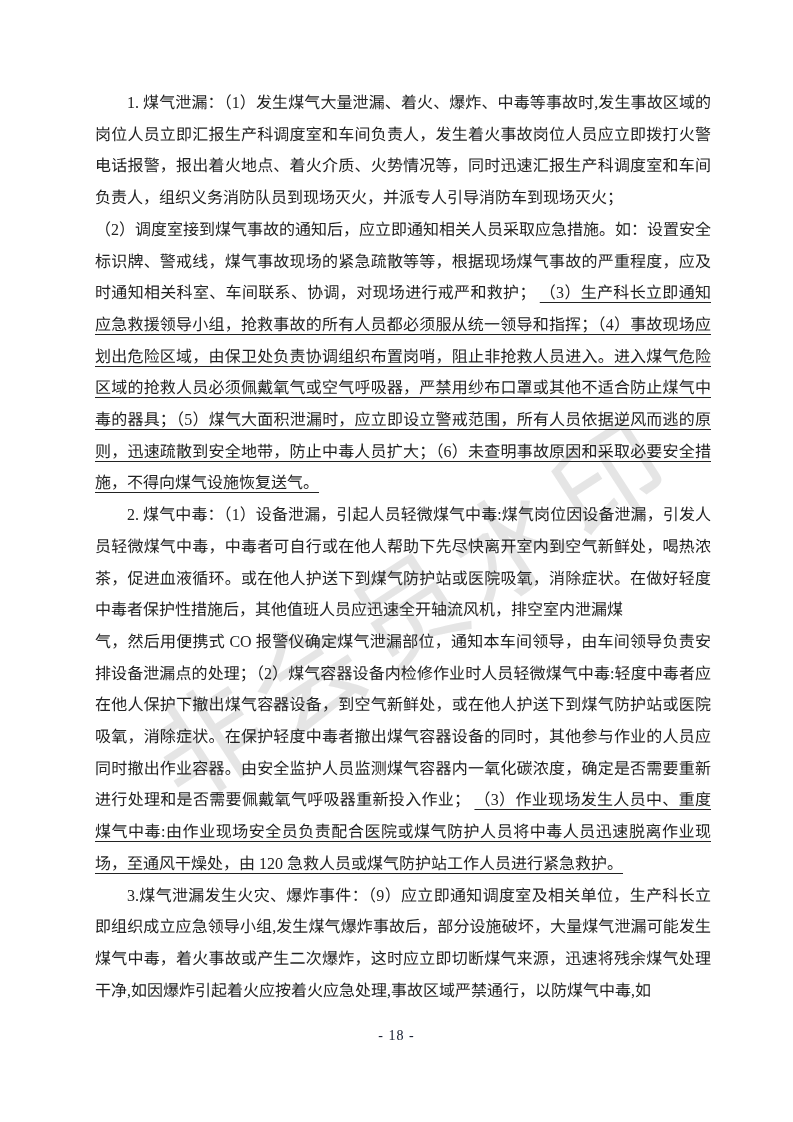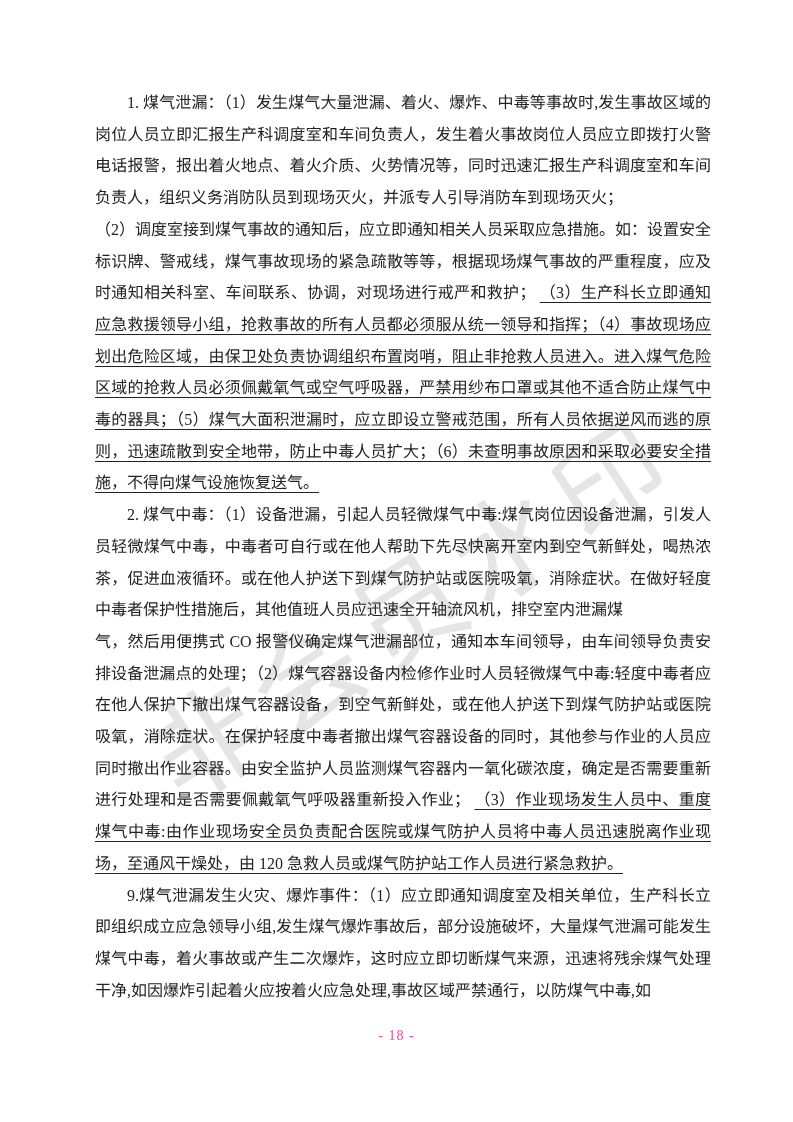--- a/index.html
+++ b/index.html
@@ -52,36 +52,36 @@
     text-underline-offset: 4px;
   }
   .page-number {
     position: absolute;
     left: 0;
     right: 0;
     top: 1028px;
     z-index: 1;
     text-align: center;
     font-size: 14px;
-    color: #ec4899;
+    color: #0f172a;
     letter-spacing: 1px;
   }
 </style>
 </head>
 <body>
 
 <div class="page">
 
   <div class="watermark">非会员水印</div>
 
   <div class="content">
 
     <p class="para"><span>1. 煤气泄漏：（1）发生煤气大量泄漏、着火、爆炸、中毒等事故时,发生事故区域的岗位人员立即汇报生产科调度室和车间负责人，发生着火事故岗位人员应立即拨打火警电话报警，报出着火地点、着火介质、火势情况等，同时迅速汇报生产科调度室和车间负责人，组织义务消防队员到现场灭火，并派专人引导消防车到现场灭火；</span><br><span>（2）调度室接到煤气事故的通知后，应立即通知相关人员采取应急措施。如：设置安全标识牌、警戒线，煤气事故现场的紧急疏散等等，根据现场煤气事故的严重程度，应及时通知相关科室、车间联系、协调，对现场进行戒严和救护；</span> <span class="u">（3）生产科长立即通知应急救援领导小组，抢救事故的所有人员都必须服从统一领导和指挥；（4）事故现场应划出危险区域，由保卫处负责协调组织布置岗哨，阻止非抢救人员进入。进入煤气危险区域的抢救人员必须佩戴氧气或空气呼吸器，严禁用纱布口罩或其他不适合防止煤气中毒的器具；（5）煤气大面积泄漏时，应立即设立警戒范围，所有人员依据逆风而逃的原则，迅速疏散到安全地带，防止中毒人员扩大；（6）未查明事故原因和采取必要安全措施，不得向煤气设施恢复送气。</span></p>
 
     <p class="para"><span>2. 煤气中毒：（1）设备泄漏，引起人员轻微煤气中毒:煤气岗位因设备泄漏，引发人员轻微煤气中毒，中毒者可自行或在他人帮助下先尽快离开室内到空气新鲜处，喝热浓茶，促进血液循环。或在他人护送下到煤气防护站或医院吸氧，消除症状。在做好轻度中毒者保护性措施后，其他值班人员应迅速全开轴流风机，排空室内泄漏煤</span><br><span>气，然后用便携式 CO 报警仪确定煤气泄漏部位，通知本车间领导，由车间领导负责安排设备泄漏点的处理；（2）煤气容器设备内检修作业时人员轻微煤气中毒:轻度中毒者应在他人保护下撤出煤气容器设备，到空气新鲜处，或在他人护送下到煤气防护站或医院吸氧，消除症状。在保护轻度中毒者撤出煤气容器设备的同时，其他参与作业的人员应同时撤出作业容器。由安全监护人员监测煤气容器内一氧化碳浓度，确定是否需要重新进行处理和是否需要佩戴氧气呼吸器重新投入作业；</span> <span class="u">（3）作业现场发生人员中、重度煤气中毒:由作业现场安全员负责配合医院或煤气防护人员将中毒人员迅速脱离作业现场，至通风干燥处，由 120 急救人员或煤气防护站工作人员进行紧急救护。</span></p>
 
-    <p class="para"><span>9.煤气泄漏发生火灾、爆炸事件：（1）应立即通知调度室及相关单位，生产科长立即组织成立应急领导小组,发生煤气爆炸事故后，部分设施破坏，大量煤气泄漏可能发生煤气中毒，着火事故或产生二次爆炸，这时应立即切断煤气来源，迅速将残余煤气处理干净,如因爆炸引起着火应按着火应急处理,事故区域严禁通行，以防煤气中毒,如</span></p>
+    <p class="para"><span>3.煤气泄漏发生火灾、爆炸事件：（9）应立即通知调度室及相关单位，生产科长立即组织成立应急领导小组,发生煤气爆炸事故后，部分设施破坏，大量煤气泄漏可能发生煤气中毒，着火事故或产生二次爆炸，这时应立即切断煤气来源，迅速将残余煤气处理干净,如因爆炸引起着火应按着火应急处理,事故区域严禁通行，以防煤气中毒,如</span></p>
 
   </div>
 
   <div class="page-number">- 18 -</div>
 
 </div>
 
 </body></html>

